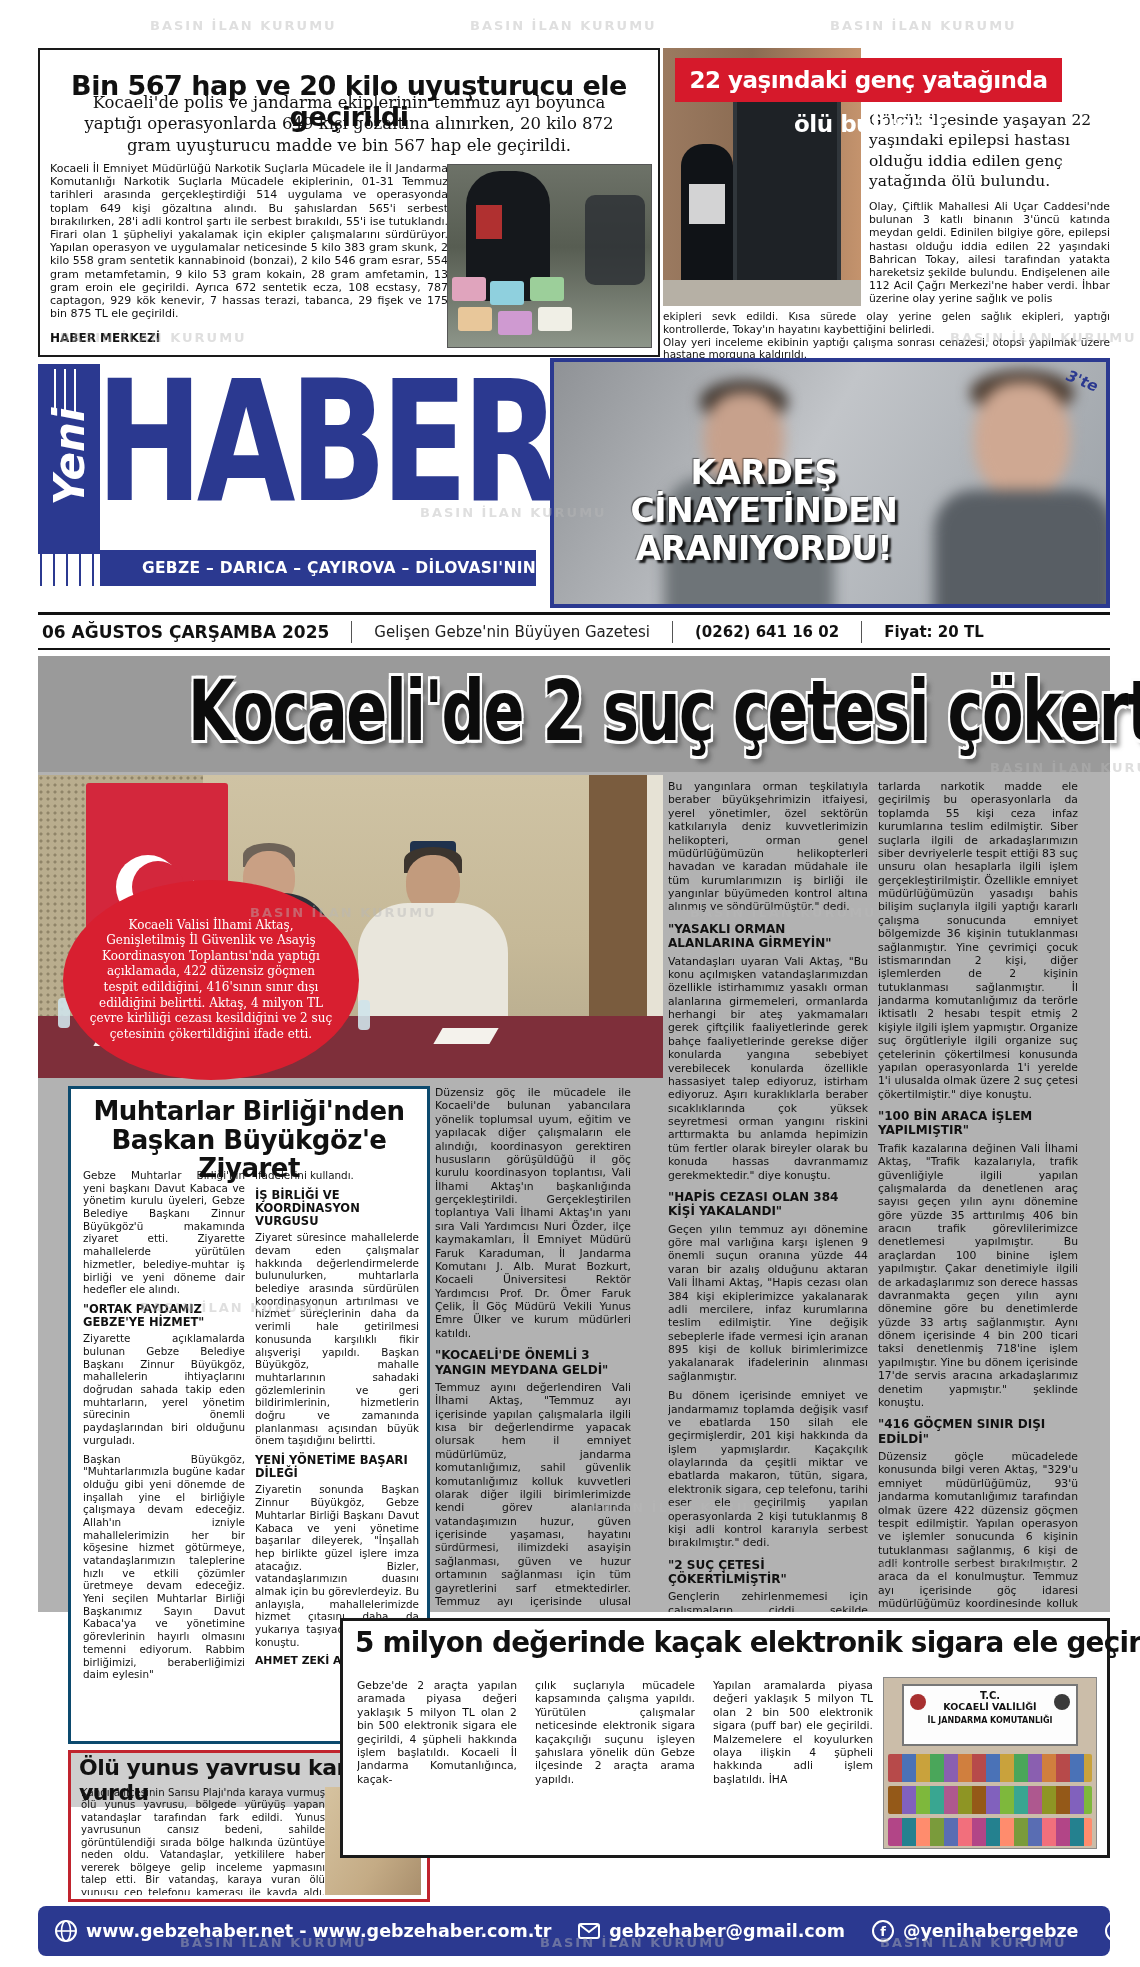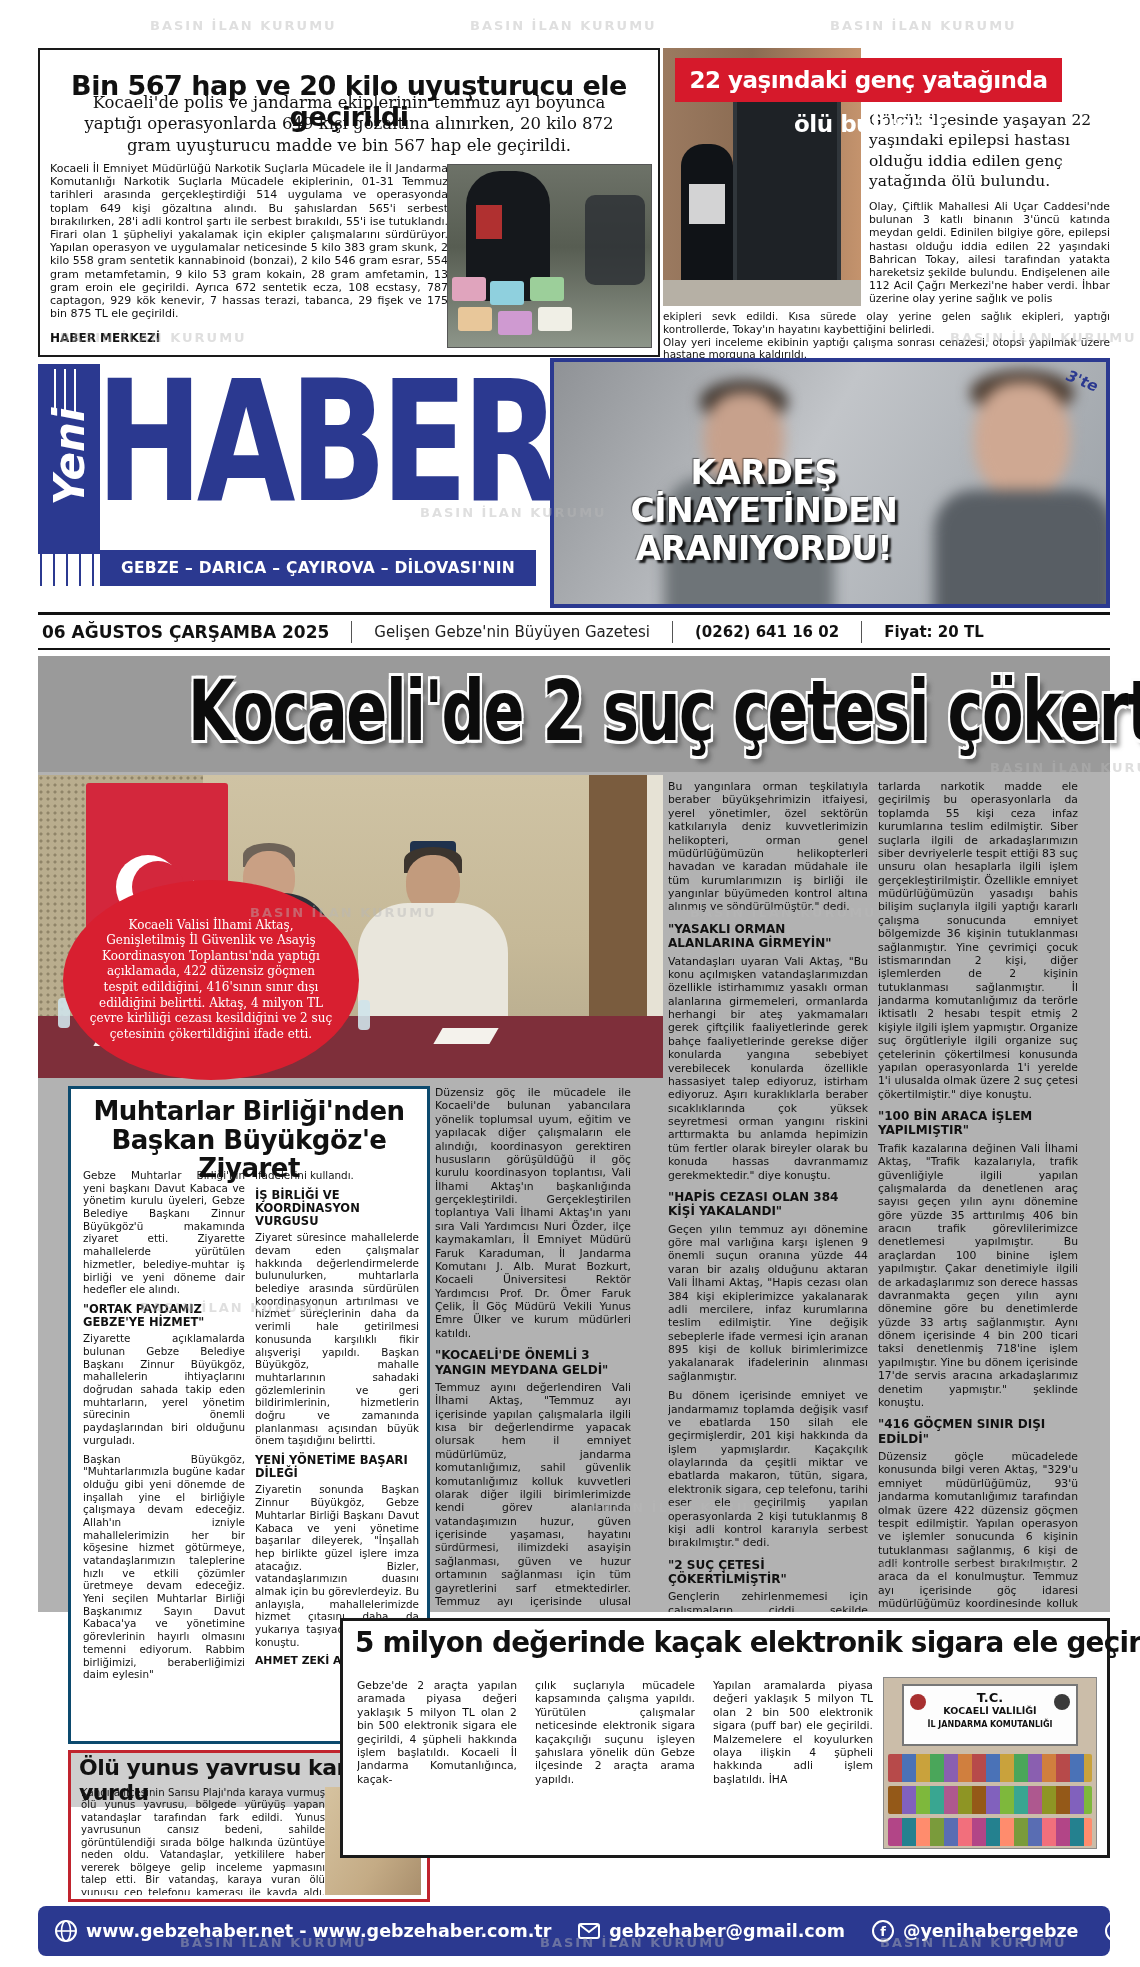--- a/index.html
+++ b/index.html
@@ -39,21 +39,21 @@
   .yeni-strip{position:absolute;left:38px;top:364px;width:62px;height:190px;background:#2b3990;}
   .yeni-strip:before{content:"";position:absolute;top:5px;left:16px;width:30px;height:46px;
         background:repeating-linear-gradient(90deg,#fff 0 2px,transparent 2px 10px);}
   .yeni-txt{position:absolute;left:0;top:86px;width:62px;text-align:center;color:#fff;font-weight:bold;font-style:italic;
         font-size:42px;transform:rotate(-90deg);}
   .stripes{position:absolute;left:40px;top:552px;width:58px;height:34px;
         background:repeating-linear-gradient(90deg,#2b3990 0 2px,transparent 2px 13px);}
   .haber-title{position:absolute;left:96px;top:352px;width:440px;height:200px;color:#2b3990;
         font-weight:900;font-size:168px;line-height:1.08;letter-spacing:-8px;transform:scaleX(0.76);transform-origin:left center;white-space:nowrap;}
   .gebze-bar{position:absolute;left:100px;top:550px;width:436px;height:36px;background:#2b3990;color:#fff;
-        font-weight:bold;font-size:15.5px;line-height:36px;text-align:center;letter-spacing:0.3px;}
+        font-weight:bold;font-size:15.5px;line-height:36px;text-align:right;letter-spacing:0.3px;}
   .promo-box{position:absolute;left:550px;top:358px;width:560px;height:250px;border:4px solid #2b3990;box-sizing:border-box;
         background:linear-gradient(120deg,#8f9296,#c2c5c9 45%,#9aa0a6);overflow:hidden;}
   .promo-fig{filter:blur(7px);position:absolute;inset:0;}
   .pf-head1{position:absolute;left:150px;top:30px;width:80px;height:95px;background:#c7a18c;border-radius:45%;}
   .pf-hair1{position:absolute;left:146px;top:18px;width:88px;height:44px;background:#3c332c;border-radius:50%;}
   .pf-body1{position:absolute;left:110px;top:115px;width:170px;height:140px;background:#6e7478;border-radius:40px 40px 0 0;}
   .pf-head2{position:absolute;left:420px;top:20px;width:96px;height:115px;background:#cfa892;border-radius:45%;}
   .pf-hair2{position:absolute;left:416px;top:8px;width:104px;height:46px;background:#4a3b30;border-radius:50%;}
   .pf-body2{position:absolute;left:380px;top:128px;width:180px;height:130px;background:#585e64;border-radius:40px 40px 0 0;}
   .promo-text{position:absolute;left:50px;top:92px;width:320px;text-align:center;color:#fff;font-weight:900;
@@ -121,21 +121,21 @@
         background:linear-gradient(120deg,#d6c3a0 0%,#c4ab85 60%,#a98f6d 100%);}
   .dolphin{position:absolute;left:18px;top:46px;width:52px;height:16px;background:#d7dcde;border-radius:50% 60% 60% 50%;transform:rotate(-18deg);}
   .dolphin:after{content:"";position:absolute;right:-8px;top:2px;width:0;height:0;border-left:12px solid #c3c9cc;border-top:6px solid transparent;border-bottom:6px solid transparent;}
   
   .sigara-box{position:absolute;left:340px;top:1618px;width:770px;height:240px;background:#fff;border:3px solid #1a1a1a;box-sizing:border-box;z-index:3;}
   .sigara-head{position:absolute;left:12px;top:4px;width:746px;font-size:29px;font-weight:900;letter-spacing:-0.8px;white-space:nowrap;transform:scaleX(0.96);transform-origin:left;}
   .scol{position:absolute;top:58px;width:160px;height:168px;overflow:hidden;font-size:10.8px;line-height:1.24;text-align:justify;}
   .scol-1{left:14px;}.scol-2{left:192px;}.scol-3{left:370px;}
   .sigara-photo{position:absolute;right:10px;top:56px;width:212px;height:170px;background:#cbbda9;overflow:hidden;border:1px solid #888;}
   .sign{position:absolute;left:18px;top:6px;width:176px;height:62px;background:#fdfdfd;border:2px solid #777;box-sizing:border-box;text-align:center;}
-  .sign-tc{font-size:13px;font-weight:bold;margin-top:4px;}
+  .sign-tc{font-size:10px;font-weight:bold;margin-top:4px;}
   .sign-l2{font-size:9.5px;font-weight:bold;}
   .sign-l3{font-size:8px;font-weight:bold;margin-top:4px;}
   .emb{position:absolute;top:8px;width:16px;height:16px;border-radius:50%;}
   .emb-l{left:6px;background:#a83030;}
   .emb-r{right:6px;background:#3a3a3a;}
   .cig-row{position:absolute;left:4px;width:204px;height:28px;border-radius:2px;
         background:repeating-linear-gradient(90deg,#b74a4a 0 14px,#4a72b7 14px 28px,#c9a23c 28px 42px,#4aa65a 42px 56px,#8a5fb0 56px 70px,#d07f3e 70px 84px);}
   .cr1{top:76px;}.cr2{top:108px;filter:hue-rotate(40deg);}.cr3{top:140px;filter:hue-rotate(-40deg);}
   
   .footer{position:absolute;left:38px;top:1906px;width:1072px;height:50px;background:#2b3990;border-radius:8px;

